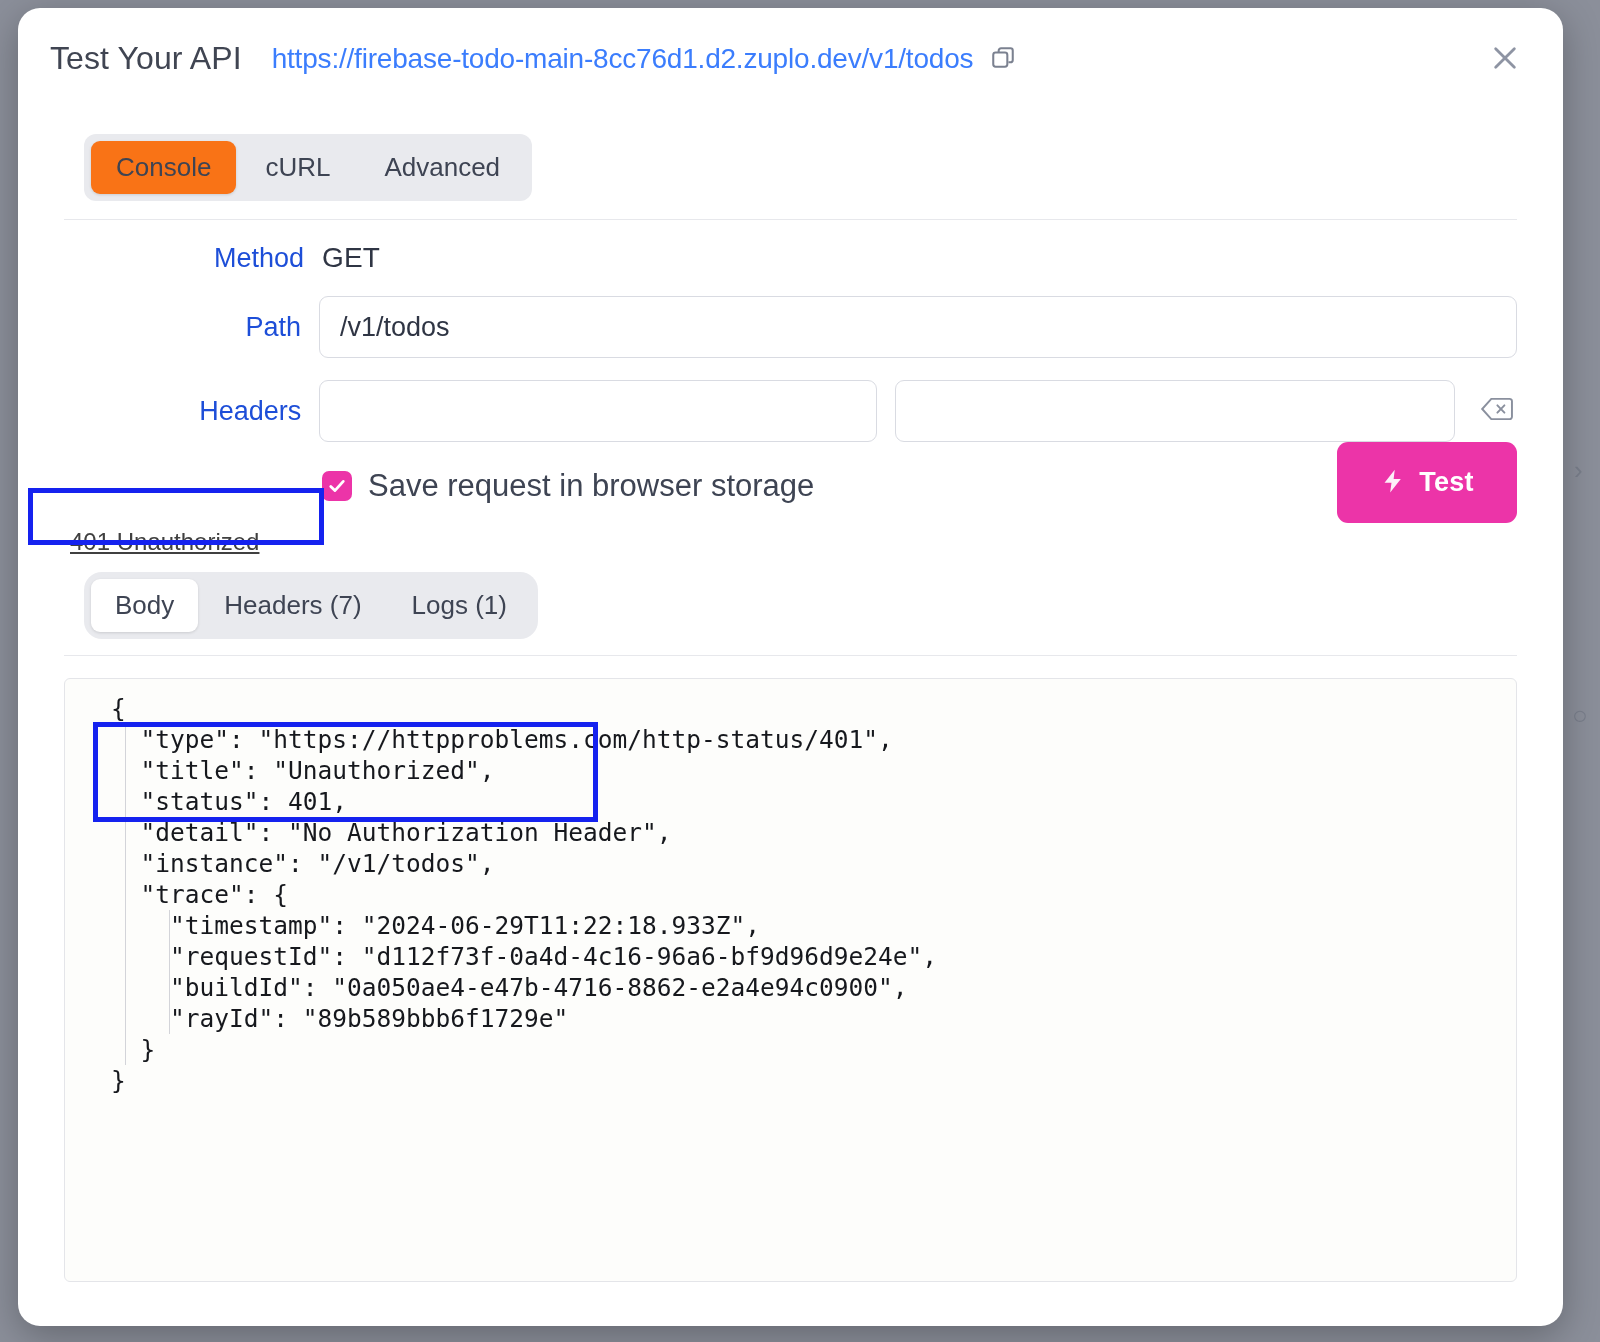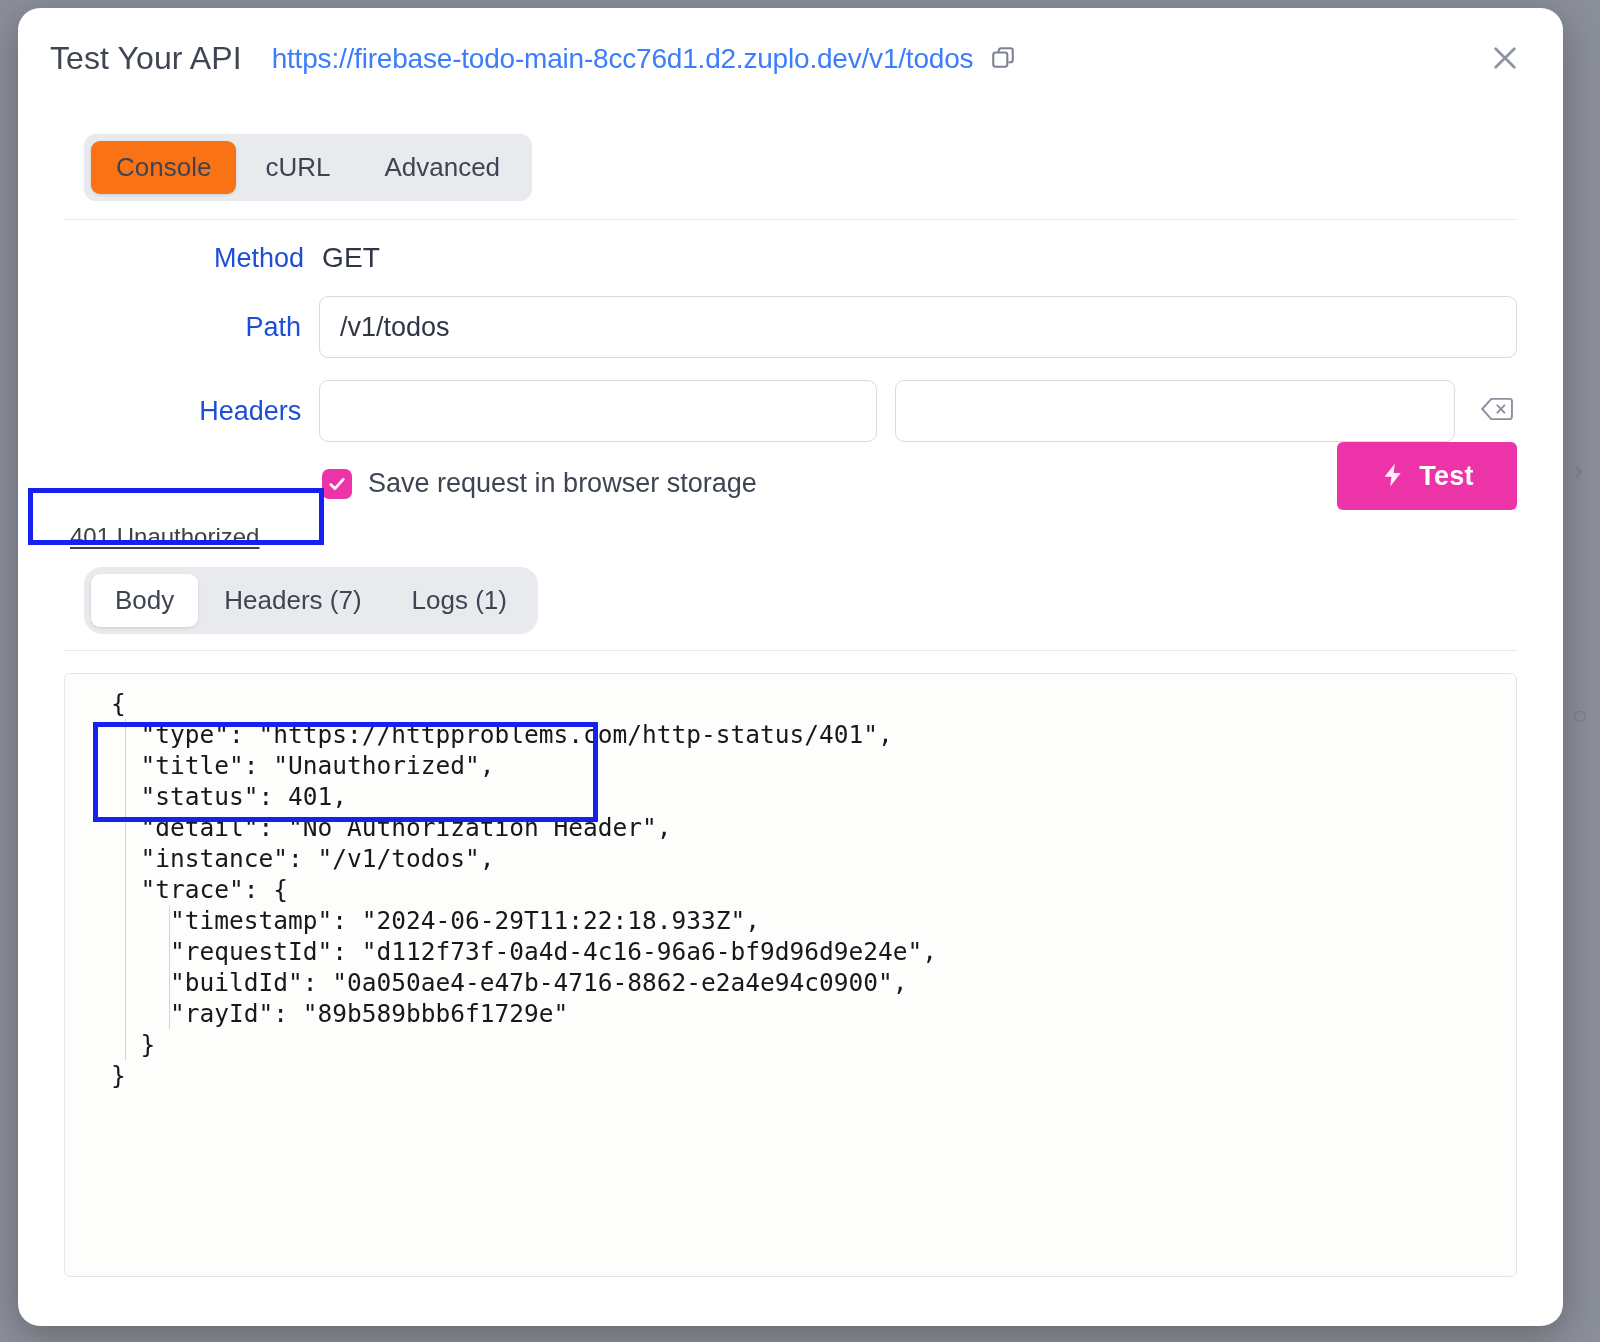--- a/index.html
+++ b/index.html
@@ -138,29 +138,29 @@
   .checkbox {
     width: 30px; height: 30px;
     border-radius: 7px;
     background: #ec34a8;
     display: flex; align-items: center; justify-content: center;
     cursor: pointer;
     flex: none;
   }
   .check-label {
     margin-left: 16px;
-    font-size: 27px;
+    font-size: 31px;
     color: #3e4453;
   }
   .test-btn {
     position: absolute;
     right: 0; top: -26px;
-    width: 180px; height: 68px;
+    width: 180px; height: 81px;
     background: #ec34a8;
-    border-radius: 6px;
+    border-radius: 11px;
     display: flex; align-items: center; justify-content: center;
     gap: 13px;
     cursor: pointer;
     border: none;
   }
   .test-btn .lbl {
     color: #fff;
     font-size: 27px;
     font-weight: bold;
     letter-spacing: 0.2px;

